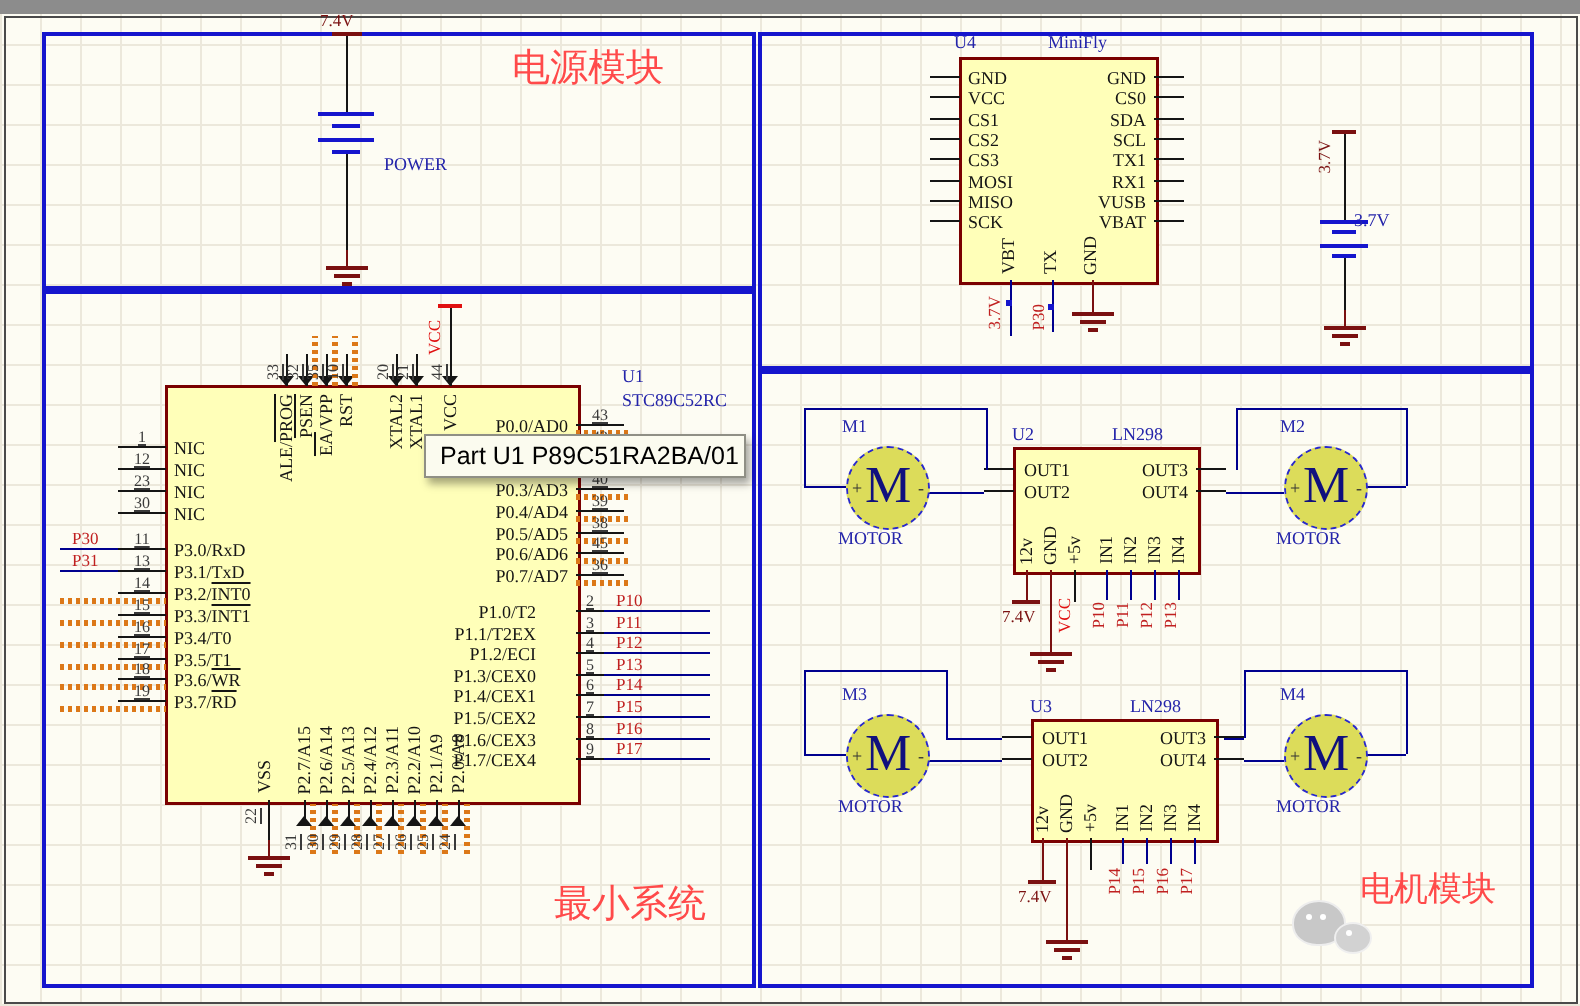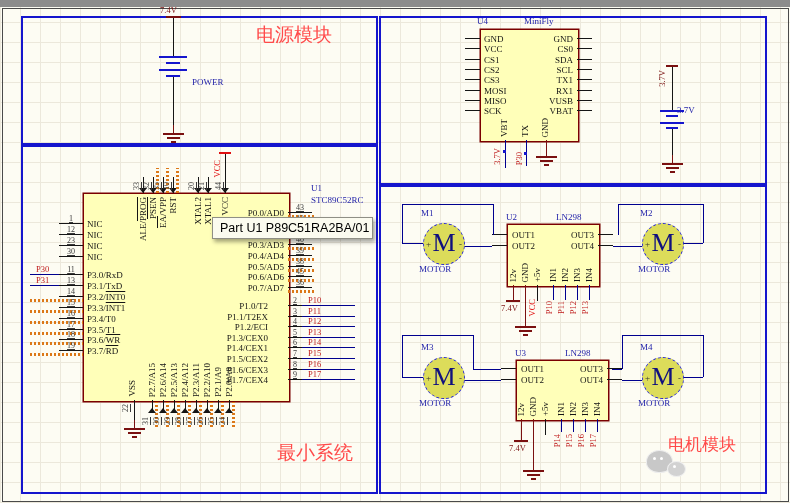--- a/index.html
+++ b/index.html
@@ -8,21 +8,21 @@
   .topbar{position:absolute;left:0;top:0;width:790px;height:7px;background:#8C8C8C;}
   .grid{position:absolute;left:0;top:7px;width:790px;height:496px;
         background-image:repeating-linear-gradient(0deg,#ECE8DB 0 1px,transparent 1px 20px),
                          repeating-linear-gradient(90deg,#ECE8DB 0 1px,transparent 1px 20px);}
   .sheetborder{position:absolute;left:2px;top:8px;width:785px;height:492px;border:1px solid #4a4a4a;}
   .mbox{position:absolute;border:2px solid #1515CD;}
   .chip{position:absolute;background:#FFFFB9;border:1px solid #7A0000;box-shadow:0 0 0 0.5px #7A0000;}
   .t{position:absolute;white-space:nowrap;line-height:1;}
   .vt{writing-mode:vertical-rl;transform:rotate(180deg);}
   .title{color:#FF4A4A;font-size:19px;font-family:"Liberation Sans",sans-serif;}
-  .title-sm{color:#FF4A4A;font-size:17px;font-family:"Liberation Sans",sans-serif;}
+  .title-sm{color:#FF4A4A;font-size:17px;font-family:"Liberation Sans",sans-serif;margin-left:12px;}
   .des{color:#2424AA;font-size:9px;}
   .pn{font-size:9px;color:#151515;}
   .no{font-size:8px;color:#3a3a3a;text-decoration:underline;}
   .net{color:#C02020;font-size:8.5px;}
   .pwr{color:#7A1010;font-size:8.5px;}
   .red{color:#E01010;}
   .ov{text-decoration:overline;font-style:normal;}
   i{font-style:normal;}
   .wh{position:absolute;height:1px;background:#00008F;}
   .wv{position:absolute;width:1px;background:#00008F;}

